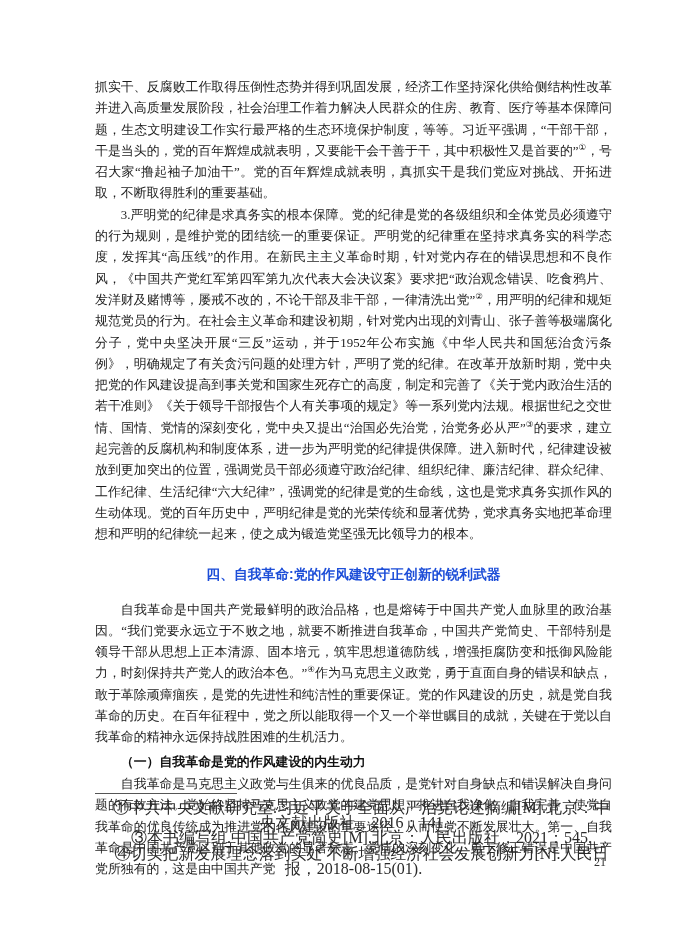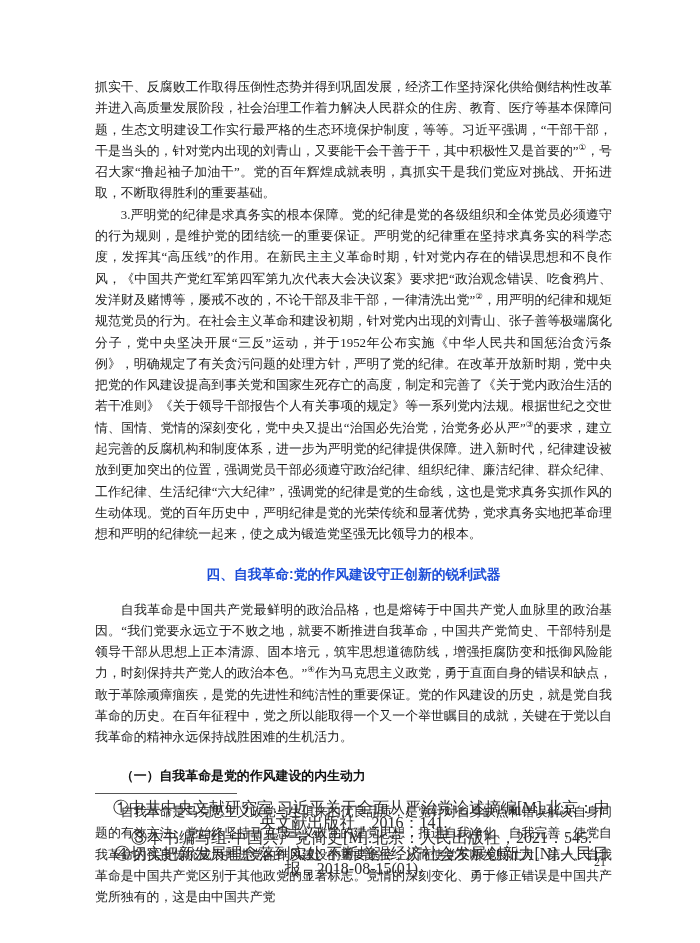--- a/index.html
+++ b/index.html
@@ -37,21 +37,21 @@
     text-align: center;
     text-indent: 0;
     margin: 18px 0 14px 0;
     line-height: 22px;
     color: #1d4ed8;
   }
   h2.subsection {
     font-family: "Liberation Sans", "DejaVu Sans", sans-serif;
     font-weight: bold;
     font-size: 12.9px;
-    margin: 16px 0;
+    margin: 2px 0;
     text-indent: 2em;
     line-height: 21.3px;
     color: #111;
   }
   .footnote-sep {
     position: absolute;
     left: 95px;
     top: 793px;
     width: 142px;
     height: 0;
@@ -75,21 +75,21 @@
     font-size: 12px;
     color: #333;
   }
 </style>
 </head>
 <body>
 
 <div class="page">
 
   <div class="text-block">
-    <p class="body"><span>抓实干、反腐败工作取得压倒性态势并得到巩固发展，经济工作坚持深化供给侧结构性改革并进入高质量发展阶段，社会治理工作着力解决人民群众的住房、教育、医疗等基本保障问题，生态文明建设工作实行最严格的生态环境保护制度，等等。习近平强调，“干部干部，干是当头的，针对党内出现的刘青山，又要能干会干善于干，其中积极性又是首要的”</span><sup>①</sup><span>，号召大家“撸起袖子加油干”。党的百年辉煌成就表明，真抓实干是我们党应对挑战、开拓进取，不断取得胜利的重要基础。</span></p>
+    <p class="body"><span>抓实干、反腐败工作取得压倒性态势并得到巩固发展，经济工作坚持深化供给侧结构性改革并进入高质量发展阶段，社会治理工作着力解决人民群众的住房、教育、医疗等基本保障问题，生态文明建设工作实行最严格的生态环境保护制度，等等。习近平强调，“干部干部，干是当头的，党的百年辉煌成就表明，又要能干会干善于干，其中积极性又是首要的”</span><sup>①</sup><span>，号召大家“撸起袖子加油干”。党的百年辉煌成就表明，真抓实干是我们党应对挑战、开拓进取，不断取得胜利的重要基础。</span></p>
     <p class="body ind"><span>3.严明党的纪律是求真务实的根本保障。党的纪律是党的各级组织和全体党员必须遵守的行为规则，是维护党的团结统一的重要保证。严明党的纪律重在坚持求真务实的科学态度，发挥其“高压线”的作用。在新民主主义革命时期，针对党内存在的错误思想和不良作风，《中国共产党红军第四军第九次代表大会决议案》要求把“政治观念错误、吃食鸦片、发洋财及赌博等，屡戒不改的，不论干部及非干部，一律清洗出党”</span><sup>②</sup><span>，用严明的纪律和规矩规范党员的行为。在社会主义革命和建设初期，针对党内出现的刘青山、张子善等极端腐化分子，党中央坚决开展“三反”运动，并于1952年公布实施《中华人民共和国惩治贪污条例》，明确规定了有关贪污问题的处理方针，严明了党的纪律。在改革开放新时期，党中央把党的作风建设提高到事关党和国家生死存亡的高度，制定和完善了《关于党内政治生活的若干准则》《关于领导干部报告个人有关事项的规定》等一系列党内法规。根据世纪之交世情、国情、党情的深刻变化，党中央又提出“治国必先治党，治党务必从严”</span><sup>③</sup><span>的要求，建立起完善的反腐机构和制度体系，进一步为严明党的纪律提供保障。进入新时代，纪律建设被放到更加突出的位置，强调党员干部必须遵守政治纪律、组织纪律、廉洁纪律、群众纪律、工作纪律、生活纪律“六大纪律”，强调党的纪律是党的生命线，这也是党求真务实抓作风的生动体现。党的百年历史中，严明纪律是党的光荣传统和显著优势，党求真务实地把革命理想和严明的纪律统一起来，使之成为锻造党坚强无比领导力的根本。</span></p>
     <h1 class="section">四、自我革命:党的作风建设守正创新的锐利武器</h1>
     <p class="body ind"><span>自我革命是中国共产党最鲜明的政治品格，也是熔铸于中国共产党人血脉里的政治基因。“我们党要永远立于不败之地，就要不断推进自我革命，中国共产党简史、干部特别是领导干部从思想上正本清源、固本培元，筑牢思想道德防线，增强拒腐防变和抵御风险能力，时刻保持共产党人的政治本色。”</span><sup>④</sup><span>作为马克思主义政党，勇于直面自身的错误和缺点，敢于革除顽瘴痼疾，是党的先进性和纯洁性的重要保证。党的作风建设的历史，就是党自我革命的历史。在百年征程中，党之所以能取得一个又一个举世瞩目的成就，关键在于党以自我革命的精神永远保持战胜困难的生机活力。</span></p>
     <h2 class="subsection">（一）自我革命是党的作风建设的内生动力</h2>
     <p class="body ind"><span>自我革命是马克思主义政党与生俱来的优良品质，是党针对自身缺点和错误解决自身问题的有效方法。党始终坚持马克思主义政党的建党思想，推进自我净化、自我完善，使党自我革命的优良传统成为推进党的作风建设的重要途径，从而使党不断发展壮大。第一、自我革命是中国共产党区别于其他政党的显著标志。党情的深刻变化、勇于修正错误是中国共产党所独有的，这是由中国共产党</span></p>
   </div>
 
   <div class="footnote-sep"></div>
 
   <div class="footnotes">

